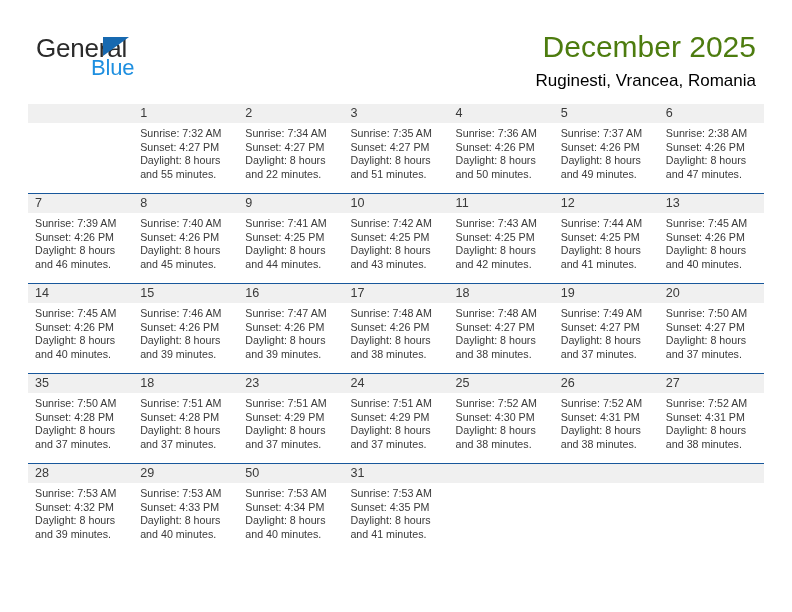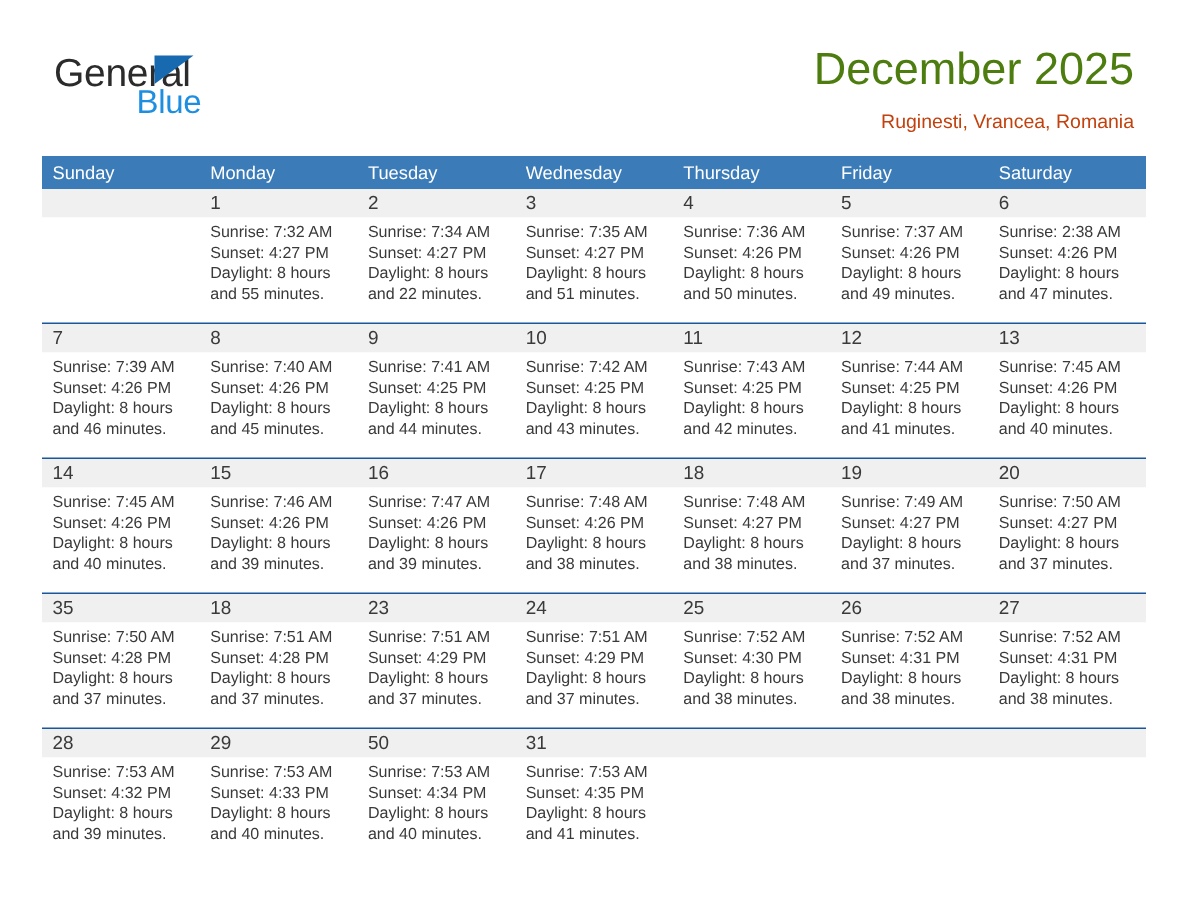--- a/index.html
+++ b/index.html
@@ -70,22 +70,22 @@
     text-align: right;
   }
   .cal-title {
     font-size: 30px;
     font-weight: normal;
     color: #4d7c0f;
     line-height: 38px;
     white-space: nowrap;
   }
   .cal-subtitle {
-    font-size: 13px;
-    color: #c2410c;
+    font-size: 17px;
+    color: #000000;
     line-height: 22px;
     margin-top: 4px;
     white-space: nowrap;
   }
 
   
   .calendar {
     position: absolute;
     left: 28px;
     top: 104px;
@@ -164,29 +164,20 @@
 
     <div class="title-block">
       <div class="cal-title">December 2025</div>
       <div class="cal-subtitle">Ruginesti, Vrancea, Romania</div>
     </div>
 
   </div>
 
   <div class="calendar">
 
-    <div class="dow-row">
-      <div class="dow-cell">Sunday</div>
-      <div class="dow-cell">Monday</div>
-      <div class="dow-cell">Tuesday</div>
-      <div class="dow-cell">Wednesday</div>
-      <div class="dow-cell">Thursday</div>
-      <div class="dow-cell">Friday</div>
-      <div class="dow-cell">Saturday</div>
-    </div>
 
     <div id="weeks-container">
         <div class="week">
           <div class="week-numbers">
             <div class="num-cell"></div>
             <div class="num-cell">1</div>
             <div class="num-cell">2</div>
             <div class="num-cell">3</div>
             <div class="num-cell">4</div>
             <div class="num-cell">5</div>

